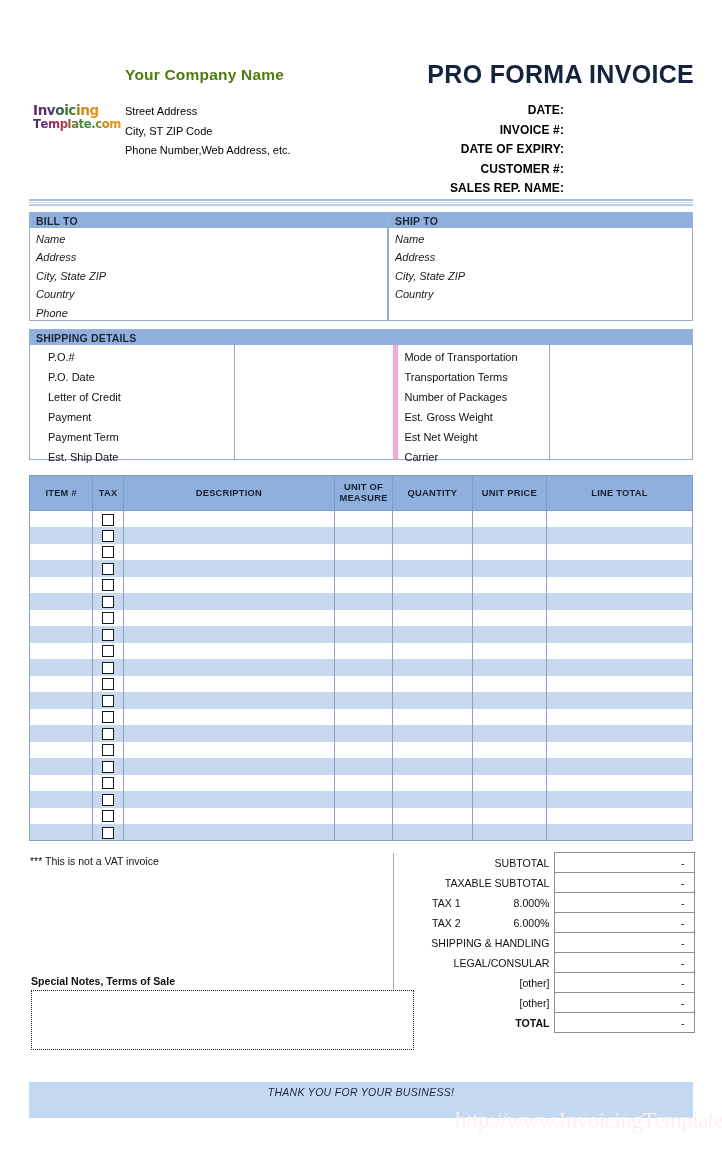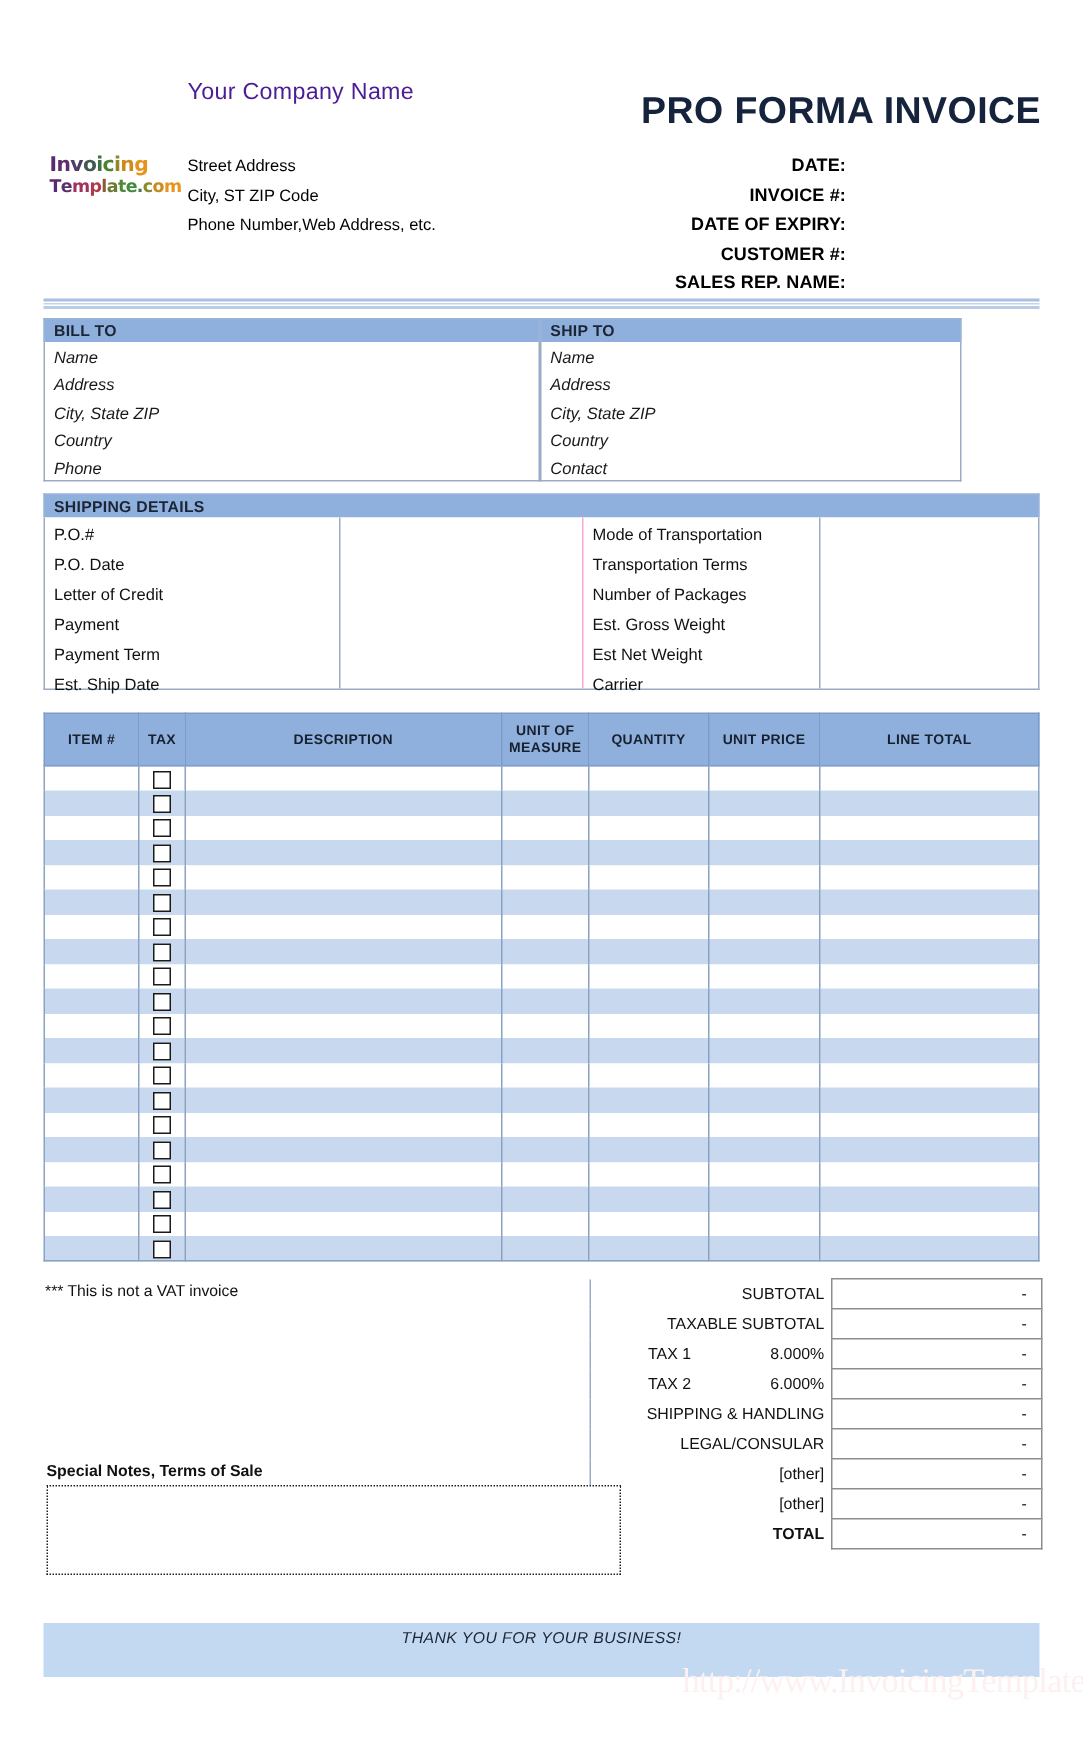--- a/index.html
+++ b/index.html
@@ -13,24 +13,24 @@
     position: relative;
     overflow: hidden;
   }
 
   .page { position: relative; width: 722px; height: 1163px; }
 
   
   .header { position: relative; height: 140px; }
   .company-name {
     position: absolute;
-    left: 125px; top: 53px;
+    left: 125px; top: 66px;
     font-size: 15.5px;
-    font-weight: normal;
-    color: #4c1d95;
+    font-weight: bold;
+    color: #4d7c0f;
     letter-spacing: 0.2px;
   }
   .logo {
     position: absolute;
     left: 33px; top: 103px;
     width: 92px;
     font-family: "DejaVu Sans", sans-serif;
     font-weight: bold;
     line-height: 1.12;
   }
@@ -88,21 +88,21 @@
     line-height: 12px;
     letter-spacing: 0.2px;
     border: 1px solid #9ab4d8;
     border-bottom: none;
   }
 
   
   .addr-wrap {
     position: absolute;
     left: 29px; top: 212px;
-    width: 612px;
+    width: 664px;
     display: flex;
   }
   .addr-col { width: 50%; }
   .addr-col.left { width: 359px; }
   .addr-col.right { width: 305px; }
   .addr-body {
     border: 1px solid #9aacc4;
     border-top: none;
     background: #fff;
     padding: 2px 0 3px 6px;
@@ -131,23 +131,23 @@
   .ship-cell { height: 100%; }
   .ship-labels {
     padding: 2px 0 0 6px;
   }
   .ship-labels div {
     font-size: 11px;
     line-height: 20px;
     color: #111;
     white-space: nowrap;
   }
-  .c1 { width: 196px; }
+  .c1 { width: 196px; margin-left: 12px; }
   .c2 { width: 162px; border-left: 1px solid #9aacc4; }
-  .c3 { width: 158px; border-left: 1px solid #f9a8d4; }
+  .c3 { width: 158px; border-left: 5px solid #f9a8d4; }
   .c4 { width: 146px; border-left: 1px solid #9aacc4; }
 
   
   .items {
     position: absolute;
     left: 29px; top: 475px;
     width: 664px;
     border-collapse: collapse;
     table-layout: fixed;
     padding-left: 20px;
@@ -313,21 +313,20 @@
           <div>Phone</div>
         </div>
     </div>
     <div class="addr-col right">
       <div class="bandhead">SHIP TO</div>
       <div class="addr-body" id="ship-fields">
           <div>Name</div>
           <div>Address</div>
           <div>City, State ZIP</div>
           <div>Country</div>
-          <div>Contact</div>
         </div>
     </div>
   </div>
 
   <div class="ship-wrap">
     <div class="bandhead">SHIPPING DETAILS</div>
     <div class="ship-grid">
       <div class="ship-cell c1 ship-labels" id="ship-left">
           <div>P.O.#</div>
           <div>P.O. Date</div>

